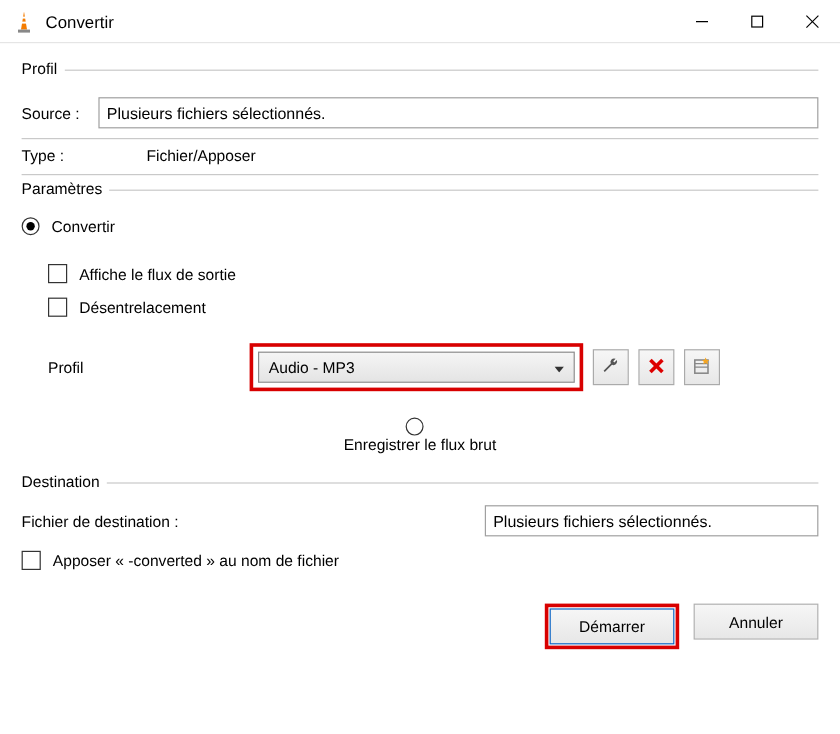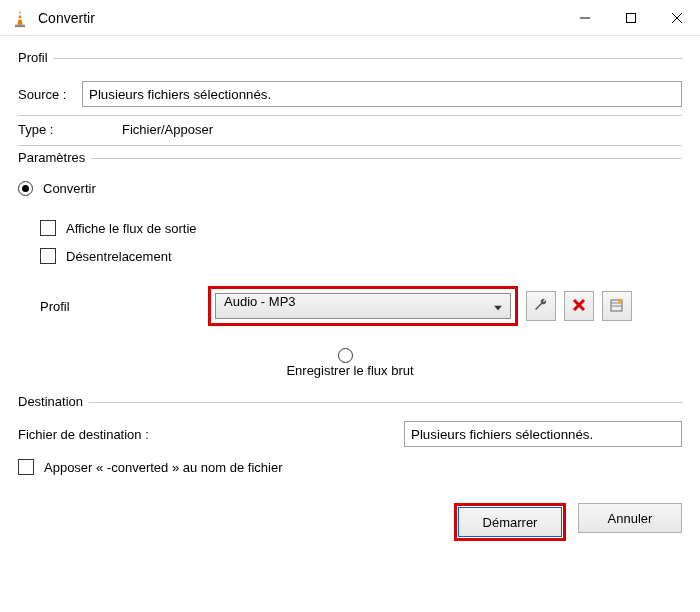--- a/index.html
+++ b/index.html
@@ -72,24 +72,24 @@
 .profile-row {
   display: flex; align-items: center; margin-top: 22px; margin-bottom: 22px;
 }
 .profile-row .plbl { margin-left: 22px; width: 168px; }
 .highlight-red {
   border: 3px solid #d80000;
   padding: 4px;
 }
 .combo {
   position: relative;
-  width: 296px; height: 26px;
+  width: 264px; height: 26px;
   background: linear-gradient(#f5f5f5, #e4e4e4);
   border: 1px solid #8a8a8a;
-  display: flex; 
+  display: flex; align-items: center;
   padding: 0 8px;
 }
 .combo .arrow { position: absolute; right: 8px; top: 50%; transform: translateY(-50%); }
 .tool-btn {
   width: 30px; height: 30px;
   background: linear-gradient(#f6f6f6, #e7e7e7);
   border: 1px solid #aaa;
   margin-left: 8px;
   display: flex; align-items: center; justify-content: center;
 }

